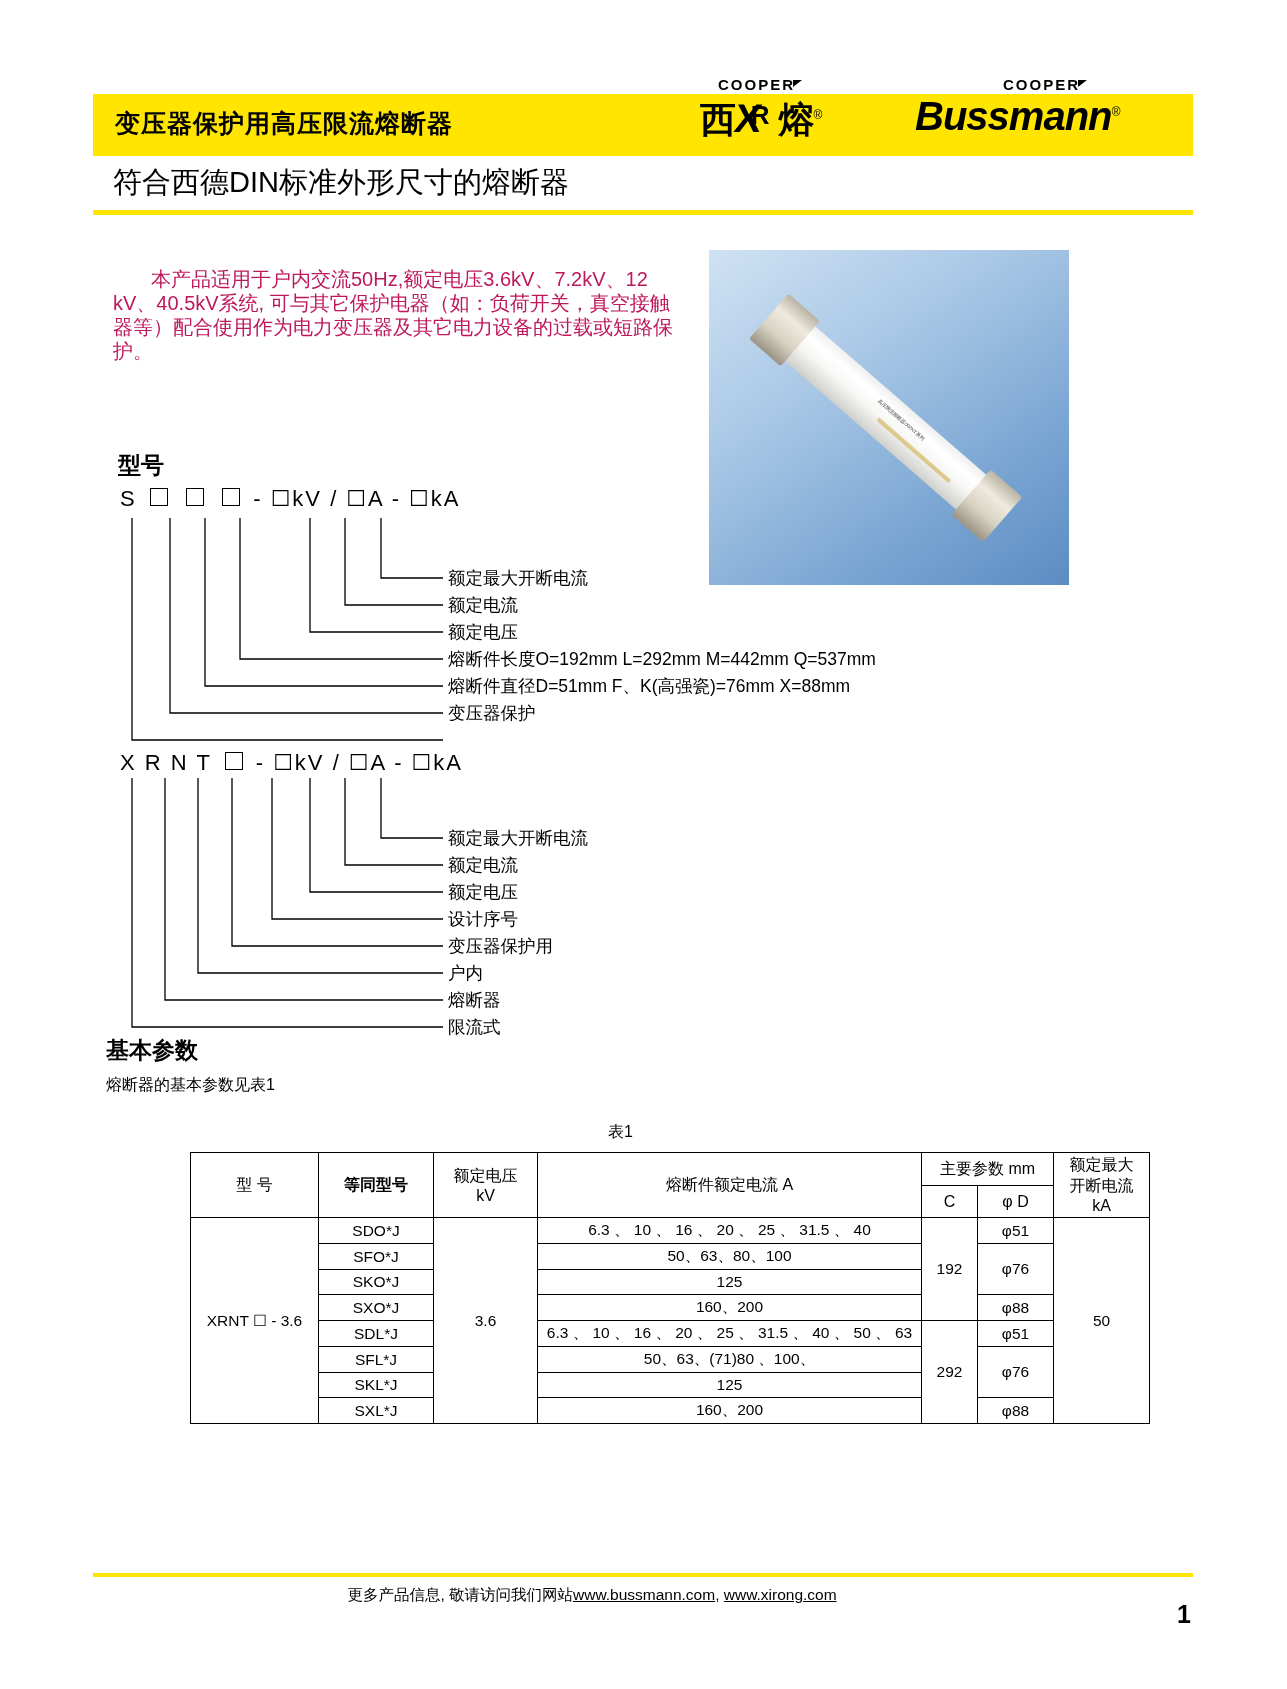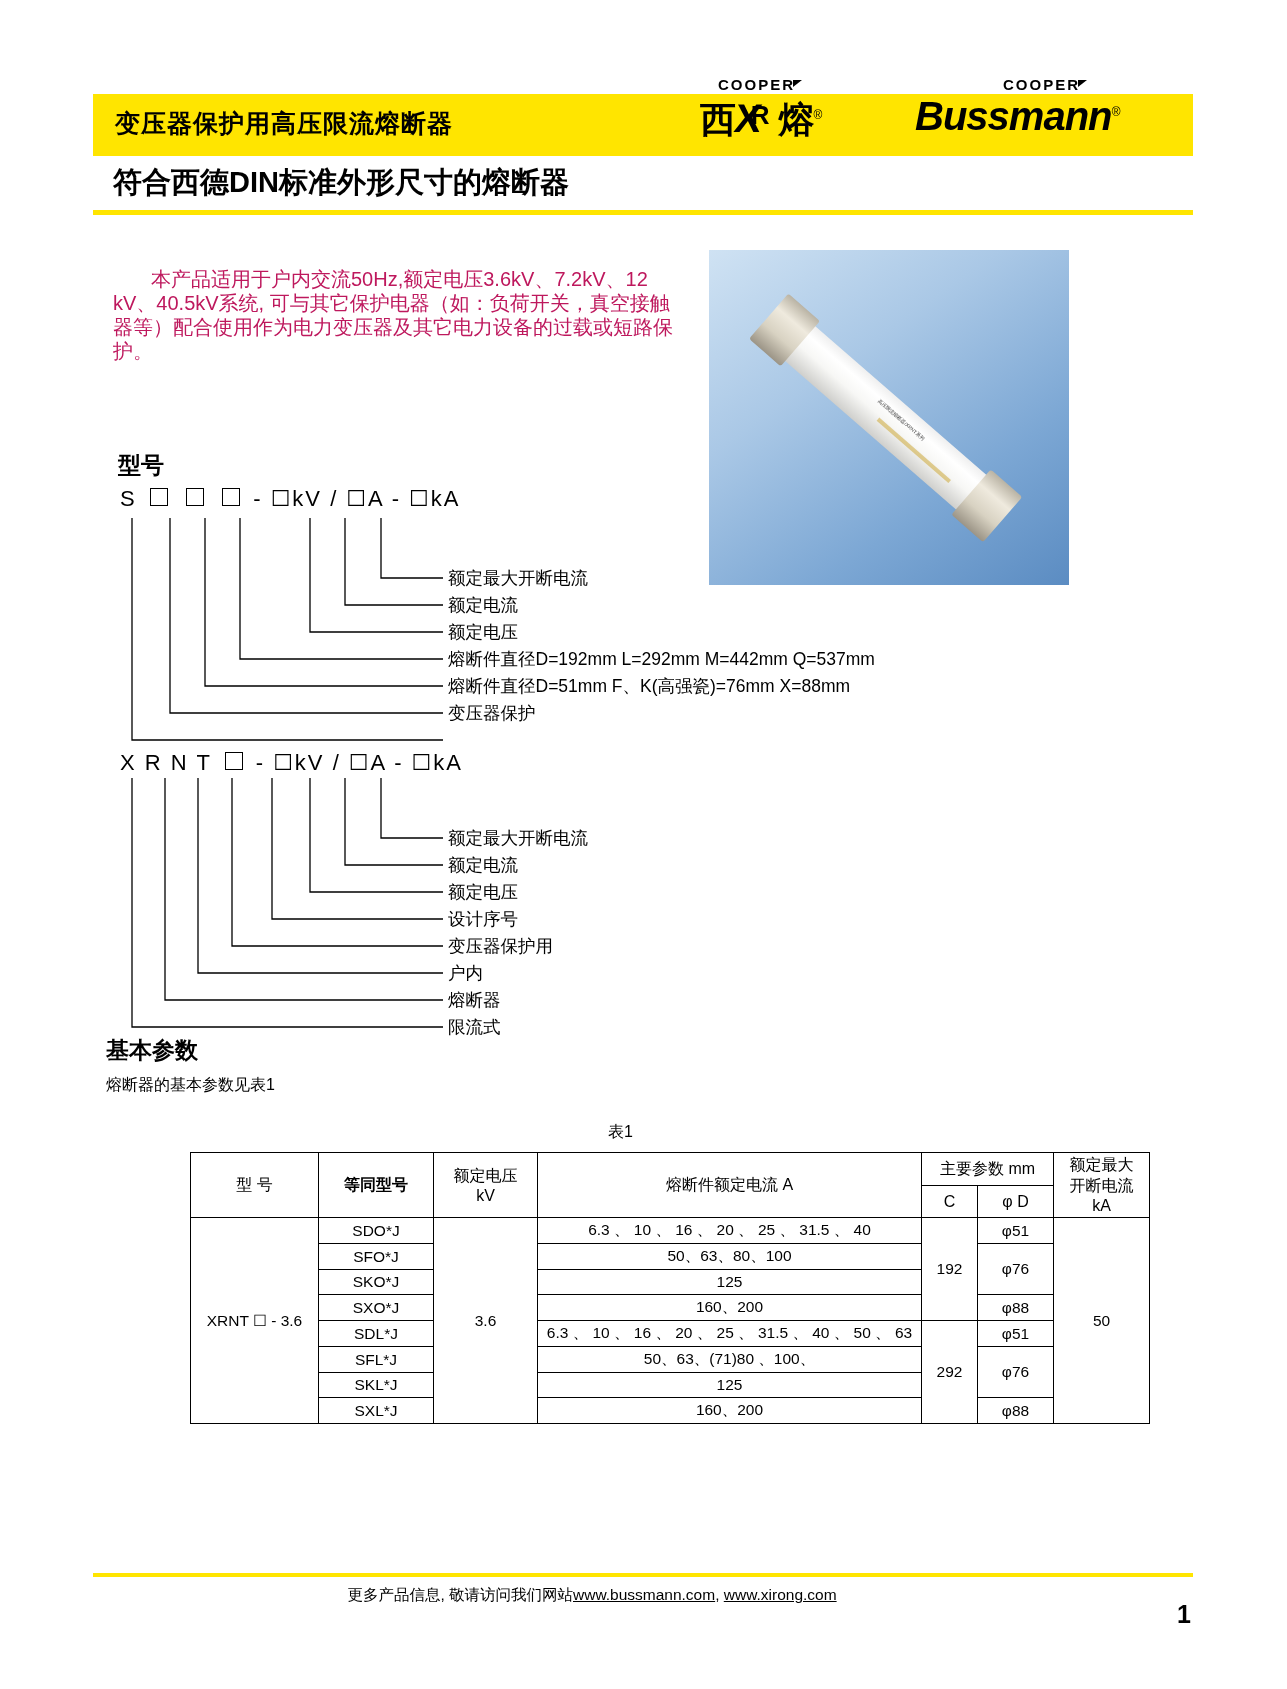--- a/index.html
+++ b/index.html
@@ -110,21 +110,21 @@
     color: #000;
     white-space: nowrap;
   }
 
   
   .subtitle {
     position: absolute;
     left: 113px;
     top: 163px;
     font-size: 29px;
-    font-weight: bold;
+    font-weight: normal;
     color: #000;
   }
   .yellow-rule {
     position: absolute;
     left: 93px;
     top: 210px;
     width: 1100px;
     height: 5px;
     background: #ffe500;
   }
@@ -355,21 +355,21 @@
     <span class="box"></span>
     <span class="box"></span>
     <span class="box"></span>
     <span>- ☐kV / ☐A - ☐kA</span>
   </div>
 
   <div class="legend" id="legend1">
     <div>额定最大开断电流</div>
     <div>额定电流</div>
     <div>额定电压</div>
-    <div>熔断件直径D=192mm L=292mm M=442mm Q=537mm</div>
+    <div>熔断件长度O=192mm L=292mm M=442mm Q=537mm</div>
     <div>熔断件直径D=51mm F、K(高强瓷)=76mm X=88mm</div>
     <div>变压器保护</div>
   </div>
 
   <div class="code-line" id="code2">
     <span>X R N T</span>
     <span class="box"></span>
     <span>- ☐kV / ☐A - ☐kA</span>
   </div>
 

